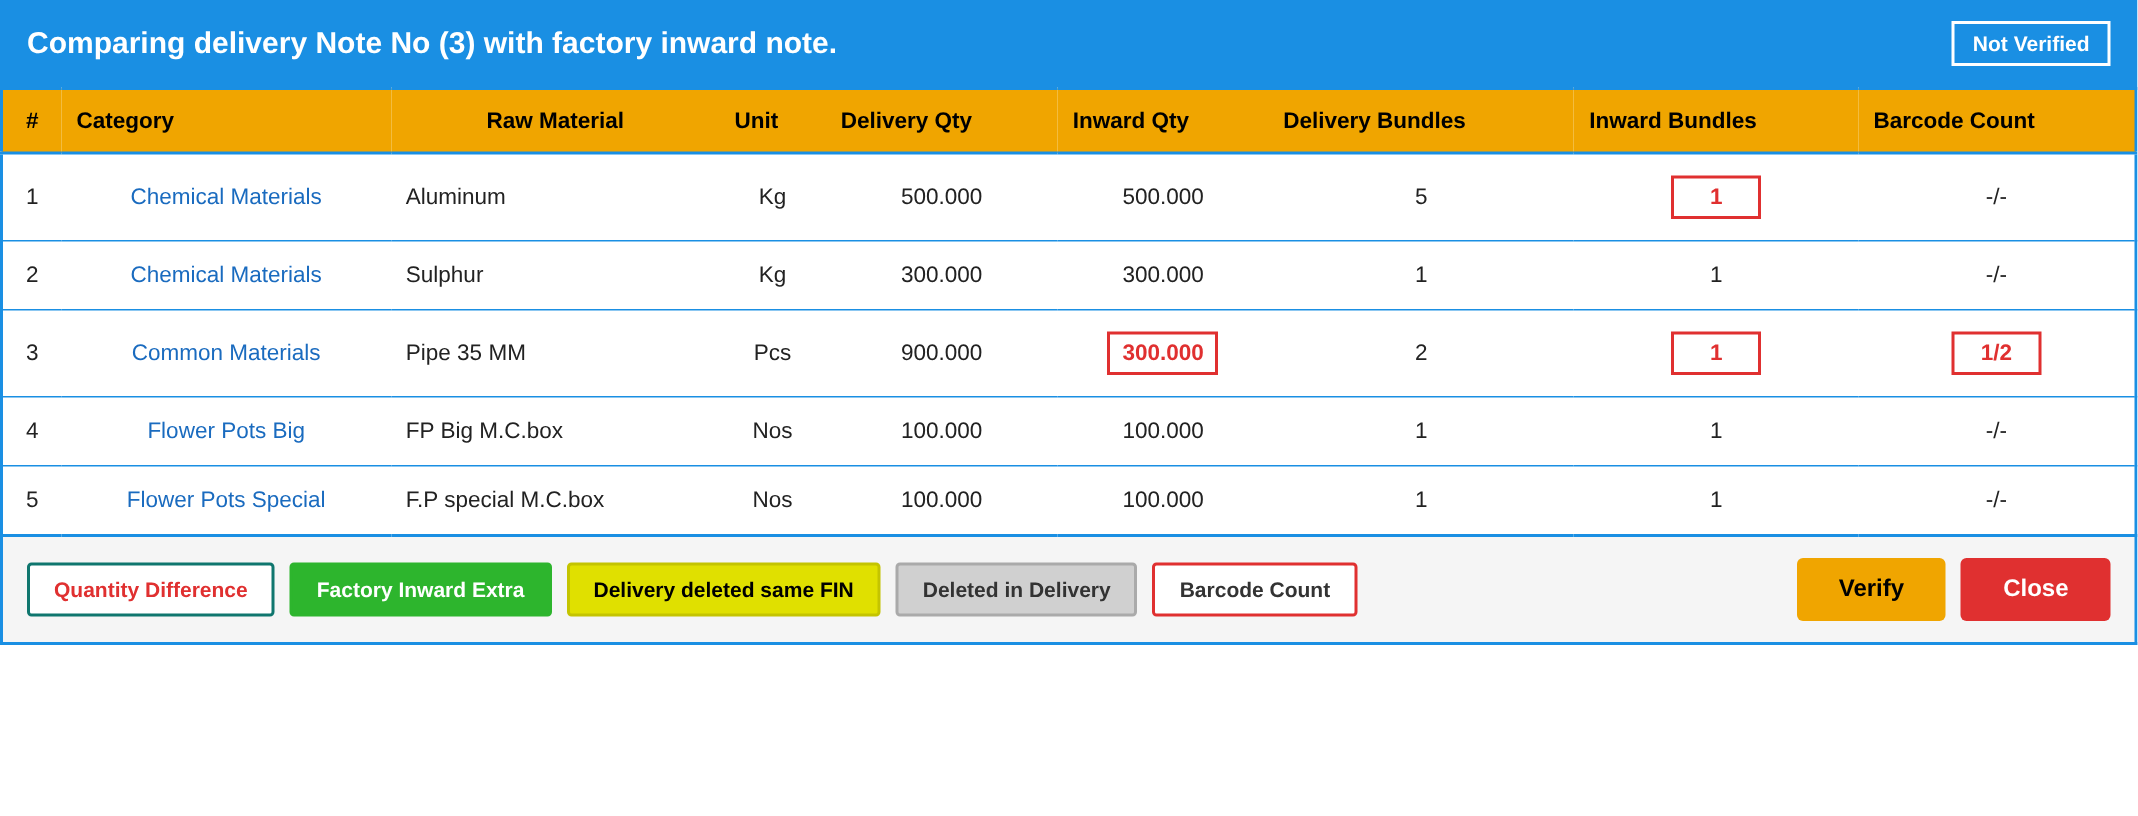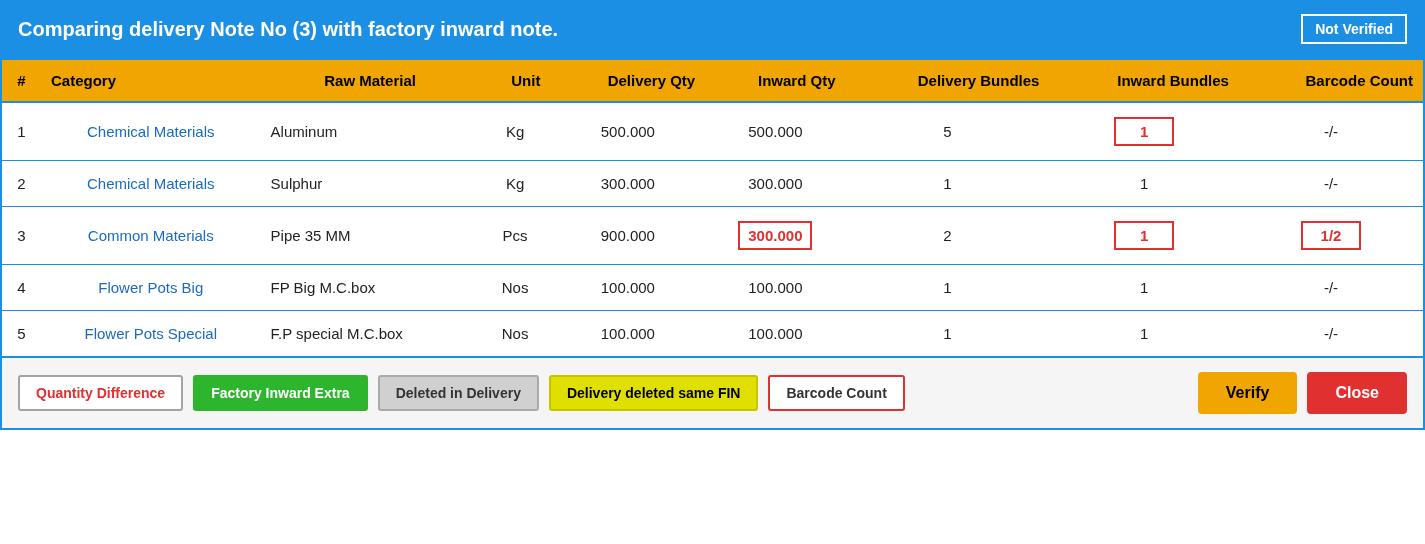--- a/index.html
+++ b/index.html
@@ -40,21 +40,21 @@
 
     thead tr {
       background: #f0a500;
     }
 
     thead th {
       color: #000;
       font-size: 15px;
       font-weight: bold;
       padding: 12px 10px;
-      text-align: right;
+      text-align: left;
       border-bottom: 2px solid #1a8fe3;
     }
     thead th:first-child { text-align: center; width: 40px; }
     thead th:nth-child(2) { text-align: left; }
     thead th:nth-child(3) { text-align: center; }
 
     tbody tr {
       border-bottom: 1px solid #1a8fe3;
     }
     tbody tr:last-child { border-bottom: none; }
@@ -90,21 +90,21 @@
     }
 
     .legend-btn {
       padding: 8px 16px;
       font-size: 14px;
       font-weight: bold;
       border-radius: 3px;
       cursor: default;
     }
     .legend-qty-diff {
-      border: 2px solid #a3a3a3;
+      border: 2px solid #0f766e;
       background: #fff;
       color: #e03030;
     }
     .legend-factory-extra {
       border: 2px solid #2db52d;
       background: #2db52d;
       color: #fff;
     }
     .legend-delivery-deleted {
       border: 2px solid #c4c400;
@@ -227,20 +227,20 @@
       <td><span>1</span></td>
       <td><span>-/-</span></td>
     </tr>
       </tbody>
   </table>
 </div>
 
 <div class="footer-bar">
   <button class="legend-btn legend-qty-diff">Quantity Difference</button>
   <button class="legend-btn legend-factory-extra">Factory Inward Extra</button>
+  <button class="legend-btn legend-delivery-deleted">Delivery deleted same FIN</button>
   <button class="legend-btn legend-deleted-delivery">Deleted in Delivery</button>
-  <button class="legend-btn legend-delivery-deleted">Delivery deleted same FIN</button>
   <button class="legend-btn legend-barcode">Barcode Count</button>
   <div class="footer-right">
     <button class="btn-verify">Verify</button>
     <button class="btn-close">Close</button>
   </div>
 </div>
 
 </body></html>

